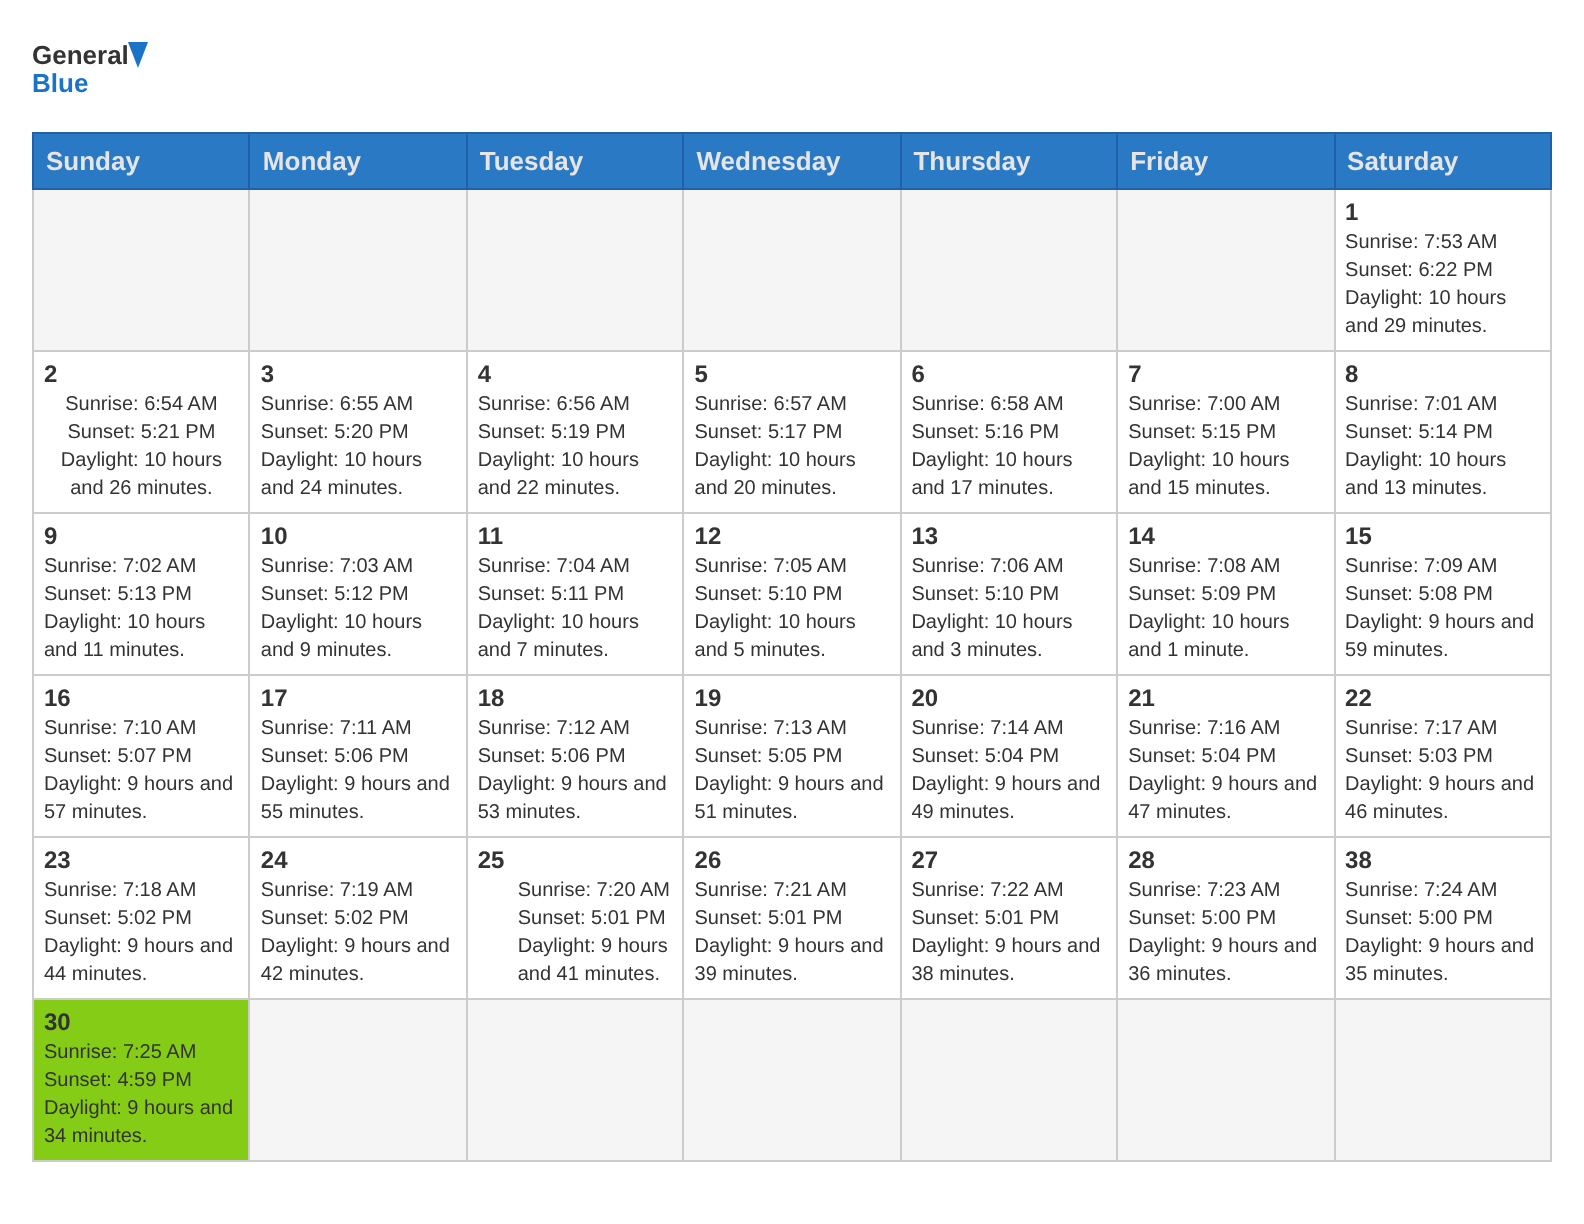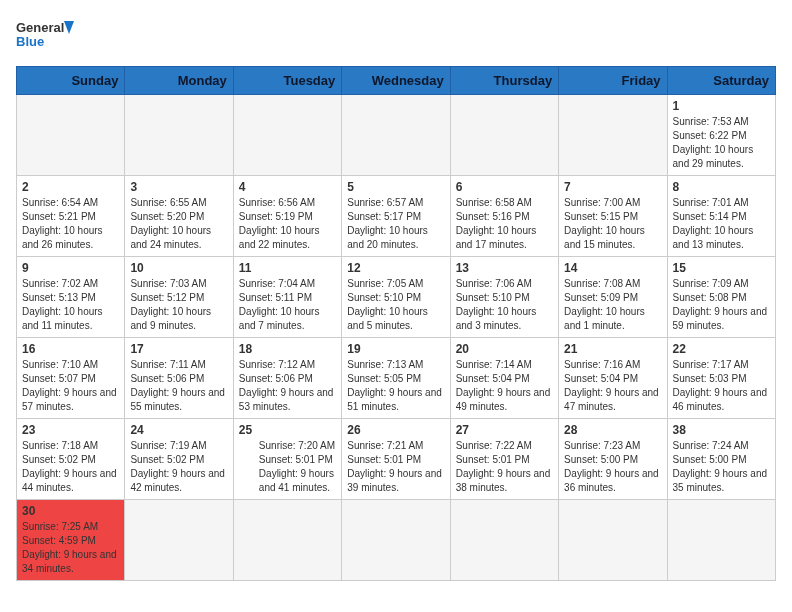--- a/index.html
+++ b/index.html
@@ -33,22 +33,22 @@
       font-size: 14px;
       color: #555;
     }
     .calendar {
       width: 100%;
       border-collapse: collapse;
       border: 1px solid #ccc;
     }
     .calendar th {
       background-color: #2979c5;
-      color: #0f172a;
-      text-align: right;
+      color: #e5e5e5;
+      text-align: left;
       padding: 6px 6px;
       font-size: 13px;
       border: 1px solid #2060a8;
     }
     .calendar td {
       vertical-align: top;
       border: 1px solid #ccc;
       padding: 4px 5px;
       font-size: 10.5px;
       color: #333;
@@ -64,21 +64,21 @@
       font-weight: bold;
       display: block;
       margin-bottom: 2px;
     }
     .day-info {
       font-size: 10px;
       line-height: 1.4;
       color: #333;
     }
     .last-week td {
-      background: #ef4444;
+      background: #84cc16;
     }
   </style>
 </head>
 <body>
 
 <div class="header-area">
   <div class="logo">
   <svg width="60" height="40" viewBox="0 0 60 40" xmlns="http://www.w3.org/2000/svg">
     <text x="0" y="16" font-family="Arial" font-size="13" font-weight="bold" fill="#333">General</text>
     <text x="0" y="30" font-family="Arial" font-size="13" font-weight="bold" fill="#1a73c7">Blue</text>
@@ -114,21 +114,21 @@
         <td>
           <span class="day-number">1</span>
           <div class="day-info" style="white-space: pre-line;">Sunrise: 7:53 AM
 Sunset: 6:22 PM
 Daylight: 10 hours and 29 minutes.</div>
         </td>
       </tr>
       <tr>
         <td>
           <span class="day-number">2</span>
-          <div class="day-info" style="white-space: pre-line;">Sunrise: 6:54 AM
+          <div class="day-info" style="white-space: pre-line; text-align: center;">Sunrise: 6:54 AM
 Sunset: 5:21 PM
 Daylight: 10 hours and 26 minutes.</div>
         </td>
         <td>
           <span class="day-number">3</span>
           <div class="day-info" style="white-space: pre-line;">Sunrise: 6:55 AM
 Sunset: 5:20 PM
 Daylight: 10 hours and 24 minutes.</div>
         </td>
         <td>

